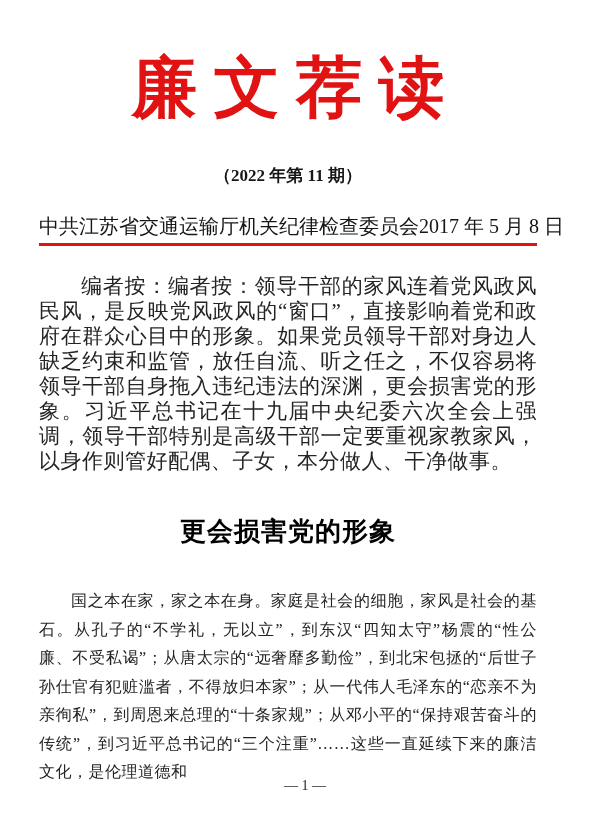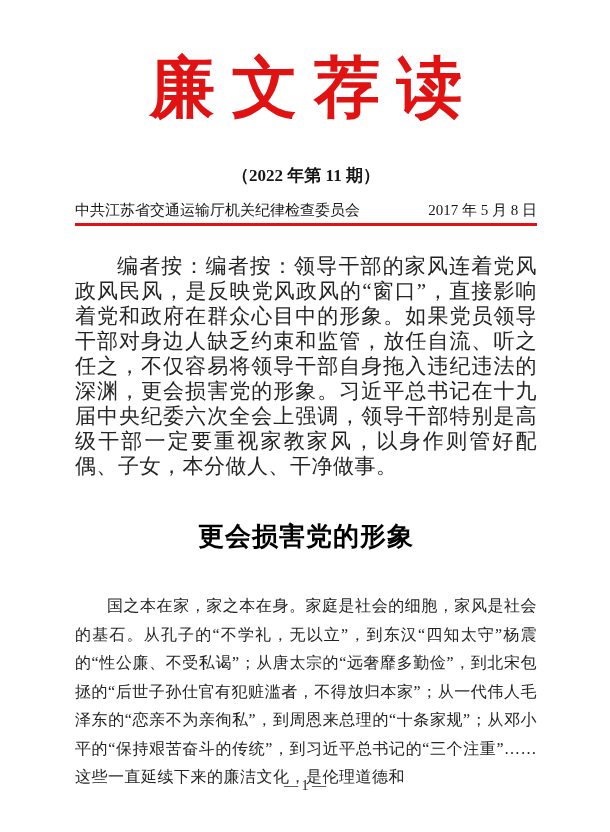--- a/index.html
+++ b/index.html
@@ -6,45 +6,45 @@
   body {
     width: 610px; height: 832px;
     background: #ffffff;
     color: #1f1f1f;
     font-family: "Liberation Serif", "DejaVu Serif", serif;
     position: relative;
     overflow: hidden;
   }
   .page {
     position: absolute; inset: 0;
-    padding: 0 73px 0 75px;
+    padding: 0 73px 0 39px;
     box-sizing: border-box;
   }
   .masthead-title {
     margin-top: 50px;
     text-align: center;
     color: var(--accent-red, #e01212);
     font-size: 66px;
     font-weight: bold;
     line-height: 1.15;
     white-space: nowrap;
   }
   .issue-line {
     margin-top: 38px;
     text-align: center;
     font-size: 17px;
     color: #161616;
     font-weight: bold;
   }
   .header-row {
-    margin-top: 14px;
+    margin-top: 26px;
     display: flex;
     justify-content: space-between;
     align-items: baseline;
-    font-size: 15px;
+    font-size: 20px;
     color: #161616;
     white-space: nowrap;
   }
   .red-rule {
     margin-top: 3px;
     height: 3px;
     background: var(--accent-red, #e01212);
   }
   .editor-note {
     margin-top: 28px;

